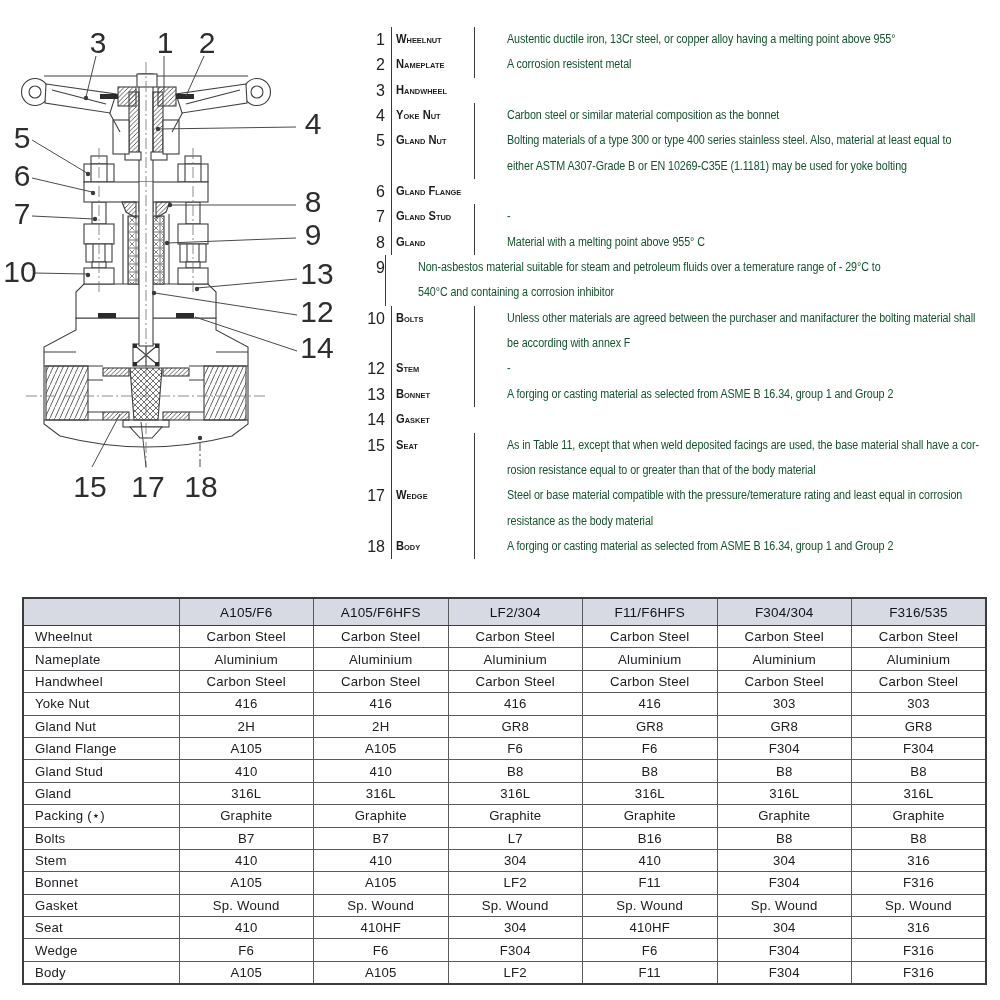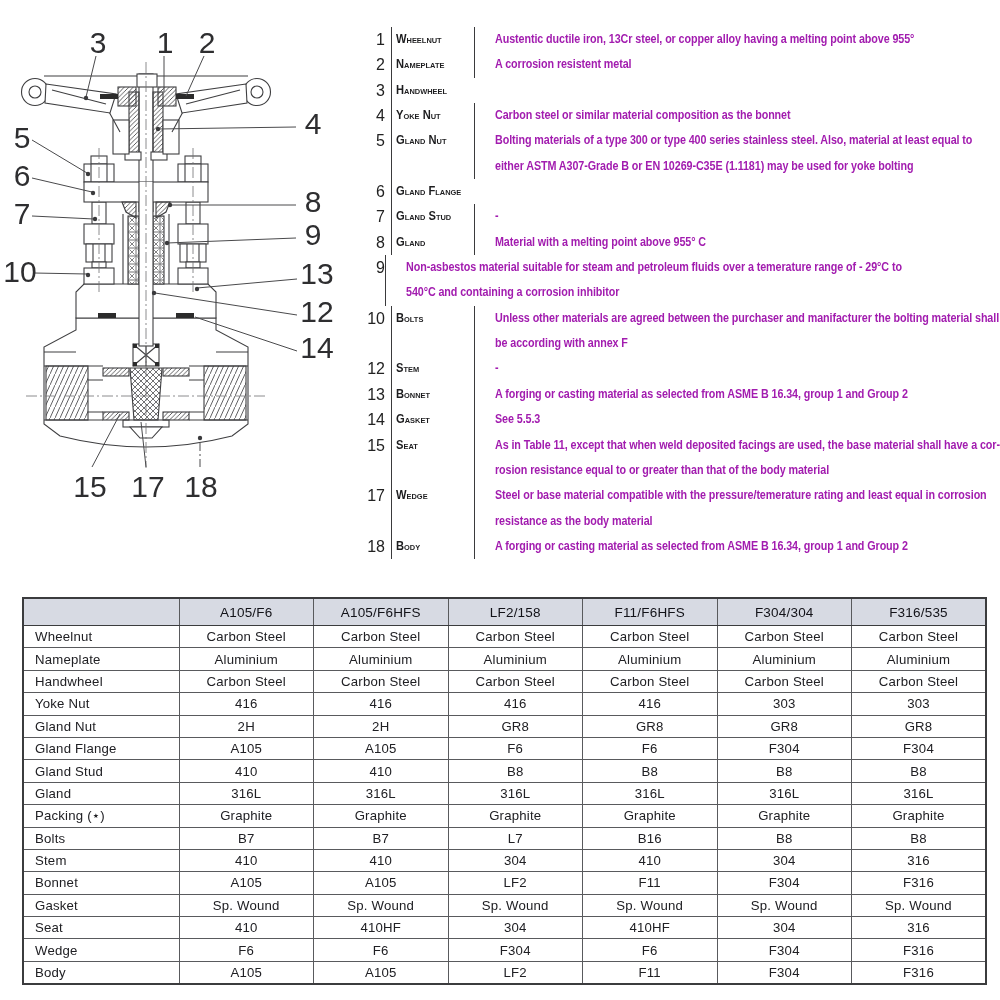--- a/index.html
+++ b/index.html
@@ -10,21 +10,21 @@
   }
   
   #diagram{position:absolute;left:0;top:0;width:360px;height:585px;}
   #diagram svg text{font-family:"Liberation Sans","DejaVu Sans",sans-serif;font-size:30px;fill:#2e2e30;}
   
   #parts-list{position:absolute;left:363px;top:27px;width:630px;}
   .plrow{display:flex;align-items:stretch;}
   .plnum{width:22px;text-align:right;font-size:16px;line-height:25.35px;color:#222;flex:none;}
   .plname{width:78px;margin-left:6px;border-left:1.6px solid #3a3a3c;padding-left:4px;
           font-variant:small-caps;font-weight:bold;font-size:12px;line-height:25.35px;color:#1d1d1f;flex:none;overflow:visible;white-space:nowrap;}
-  .pldesc{flex:1;border-left:1.6px solid #3a3a3c;padding-left:20px;font-size:12.5px;line-height:25.35px;color:#a21caf;overflow:visible;font-weight:bold;}
+  .pldesc{flex:1;border-left:1.6px solid #3a3a3c;padding-left:32px;font-size:12.5px;line-height:25.35px;color:#14532d;overflow:visible;}
   .cond{display:inline-block;transform:scaleX(0.93);transform-origin:0 0;vertical-align:top;white-space:nowrap;}
   .cond2{display:inline-block;transform:scaleX(0.86);transform-origin:0 0;vertical-align:top;white-space:pre;letter-spacing:-0.1px;}
   
   #materials{position:absolute;left:22px;top:597px;width:963px;border-collapse:collapse;table-layout:fixed;
              border:2px solid #3b3c3e;}
   #materials th,#materials td{border:1px solid #595a5d;overflow:hidden;white-space:nowrap;}
   #materials th{background:#d7dae3;font-size:13.5px;font-weight:normal;color:#121218;height:24px;text-align:center;letter-spacing:0.2px;border-bottom:1.5px solid #3b3c3e;}
   #materials td{font-size:13.2px;color:#202024;height:19.4px;text-align:center;letter-spacing:0.2px;}
   #materials td.lbl{text-align:left;padding-left:11px;}
 </style>
@@ -270,21 +270,20 @@
       <div class="pldesc"><span class="cond2">-</span></div>
     </div>
     <div class="plrow">
       <div class="plnum">13</div>
       <div class="plname"><span class="cond">Bonnet</span></div>
       <div class="pldesc"><span class="cond2">A forging or casting material as selected from ASME B 16.34, group 1 and Group 2</span></div>
     </div>
     <div class="plrow">
       <div class="plnum">14</div>
       <div class="plname"><span class="cond">Gasket</span></div>
-      <div class="pldesc"><span class="cond2">See 5.5.3</span></div>
     </div>
     <div class="plrow">
       <div class="plnum">15</div>
       <div class="plname"><span class="cond">Seat</span></div>
       <div class="pldesc"><span class="cond2">As in Table 11, except that when weld deposited facings are used, the base material shall have a cor-
 rosion resistance equal to or greater than that of the body material</span></div>
     </div>
     <div class="plrow">
       <div class="plnum">17</div>
       <div class="plname"><span class="cond">Wedge</span></div>
@@ -306,21 +305,21 @@
       <col style="width:134.5px">
     <col style="width:134.5px">
       <col style="width:134.5px">
       <col style="width:134.5px">
   </colgroup>
   <thead>
       <tr>
         <th></th>
         <th>A105/F6</th>
         <th>A105/F6HFS</th>
-        <th>LF2/158</th>
+        <th>LF2/304</th>
         <th>F11/F6HFS</th>
         <th>F304/304</th>
         <th>F316/535</th>
       </tr>
     </thead>
   <tbody>
       <tr>
         <td class="lbl">Wheelnut</td>
         <td>Carbon Steel</td>
         <td>Carbon Steel</td>

